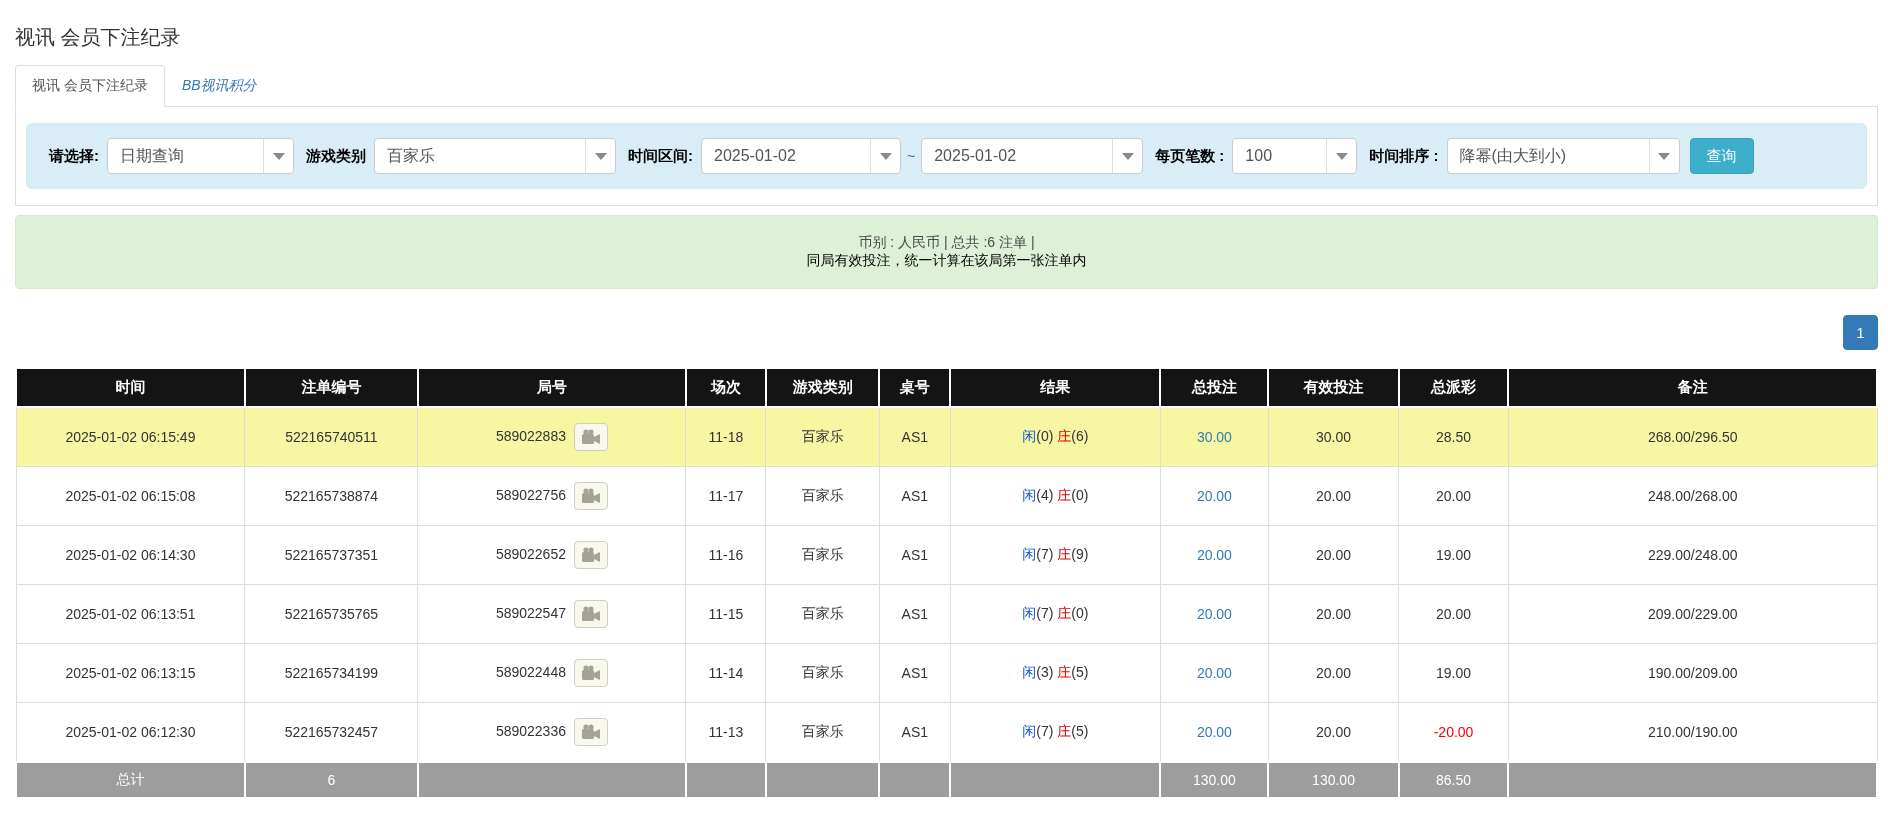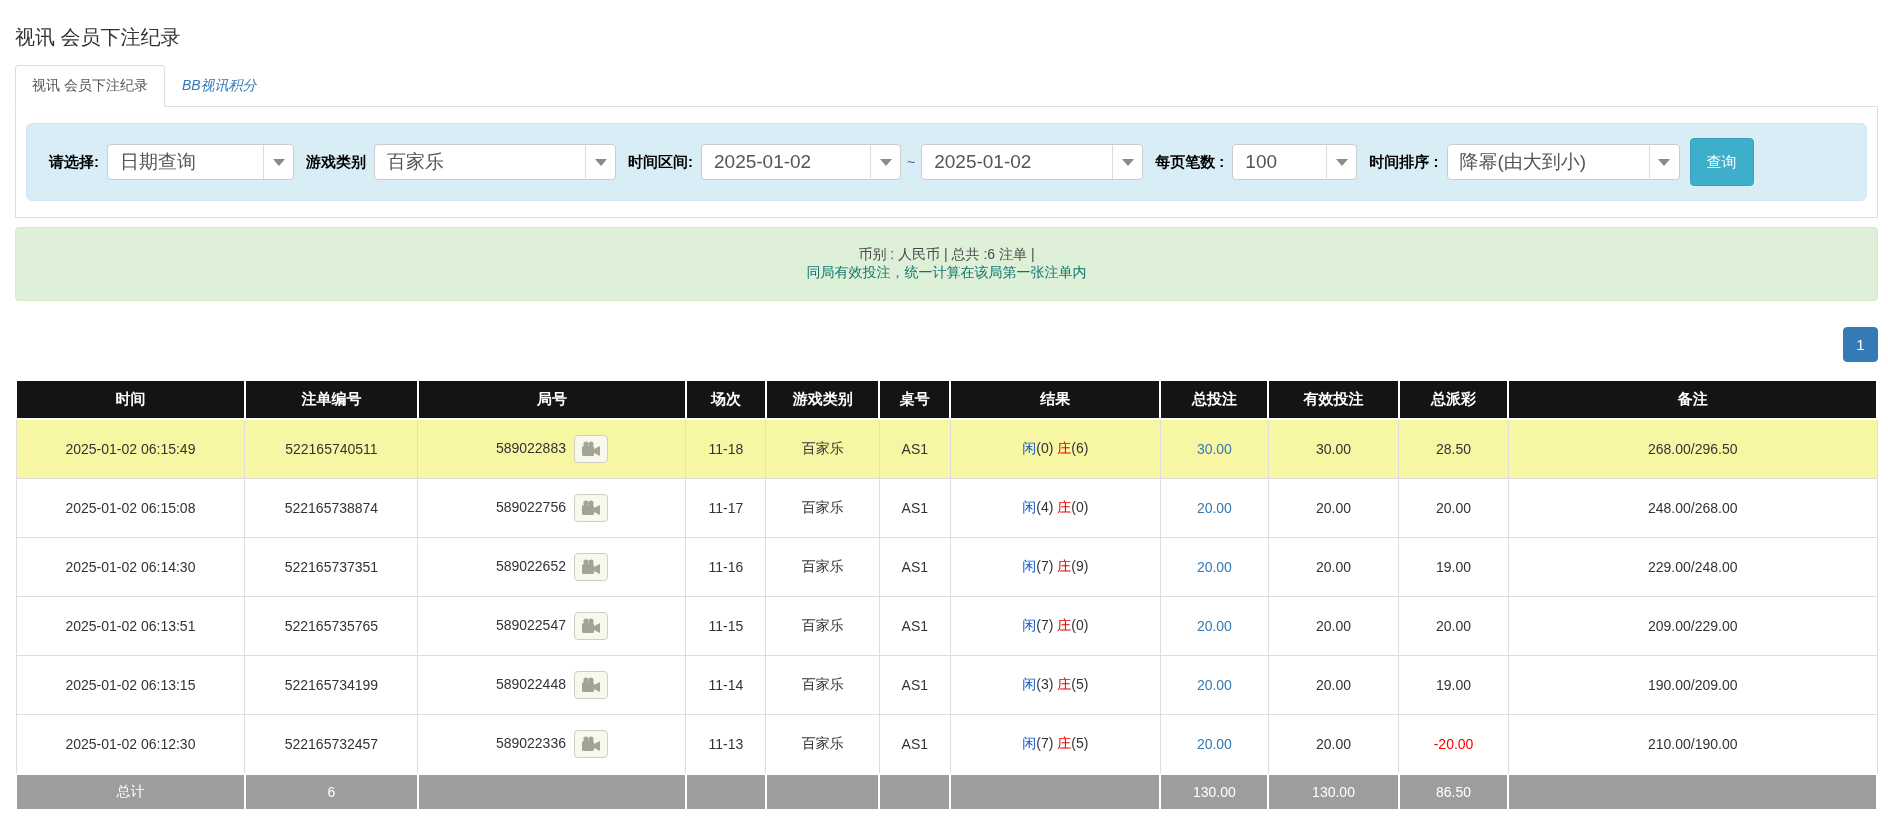--- a/index.html
+++ b/index.html
@@ -25,35 +25,35 @@
   .tab-panel { border:1px solid #ddd; border-top:none; padding:16px 10px; }
 
   
   .filter-bar { background:#d9edf7; border:1px solid #cfe7f3; border-radius:6px;
                 padding:14px 12px; display:flex; align-items:center; }
   .f-label { color:#000000; font-weight:bold; font-size:15px; white-space:nowrap; margin:0 8px 0 12px; }
   .f-label:first-child { margin-left:10px; }
   .tilde { color:#336699; margin:0 6px; }
   .sel { background:#fff; border:1px solid #ccc; border-radius:4px; height:36px;
          display:flex; align-items:center; justify-content:space-between;
-         color:#555; font-size:19px; cursor:pointer; }
+         color:#555; font-size:16px; cursor:pointer; }
   .sel .sel-text { padding-left:12px; white-space:nowrap; overflow:hidden; }
   .sel .sel-arrow { width:30px; height:100%; border-left:1px solid #ddd;
                     display:flex; align-items:center; justify-content:center; }
   .caret { width:0; height:0; border-left:6px solid transparent; border-right:6px solid transparent;
            border-top:7px solid #8a8a8a; }
   .w1{width:187px} .w2{width:242px} .w3{width:200px} .w4{width:222px} .w5{width:125px} .w6{width:233px}
   .search-btn { background:#3eafcb; color:#fff; border:1px solid #38a2bd; border-radius:4px;
-                height:48px; padding:0 16px; font-size:15px; margin-left:10px; cursor:pointer; }
+                height:36px; padding:0 16px; font-size:15px; margin-left:10px; cursor:pointer; }
 
   
   .summary-bar { margin-top:9px; background:#dff0d8; border:1px solid #d6e9c6; border-radius:4px;
                  padding:18px 15px; display:flex; justify-content:space-between; align-items:center;flex-direction:column; }
   .summary-left { color:#4a4a4a; font-size:14px; }
-  .summary-right { color:#0f766e; font-size:14px; }
+  .summary-right { color:#000000; font-size:14px; }
 
   
   .pagination { margin-top:26px; display:flex; justify-content:flex-end; }
   .page-btn { width:35px; height:35px; background:#337ab7; border:1px solid #337ab7; border-radius:4px;
               color:#fff; font-size:15px; display:flex; align-items:center; justify-content:center; cursor:pointer; }
 
   
   table { margin-top:17px; width:100%; border-collapse:collapse; table-layout:fixed; }
   col.c1{width:12.3%} col.c2{width:9.3%} col.c3{width:14.4%} col.c4{width:4.3%}
   col.c5{width:6.1%} col.c6{width:3.8%} col.c7{width:11.3%} col.c8{width:5.8%}

